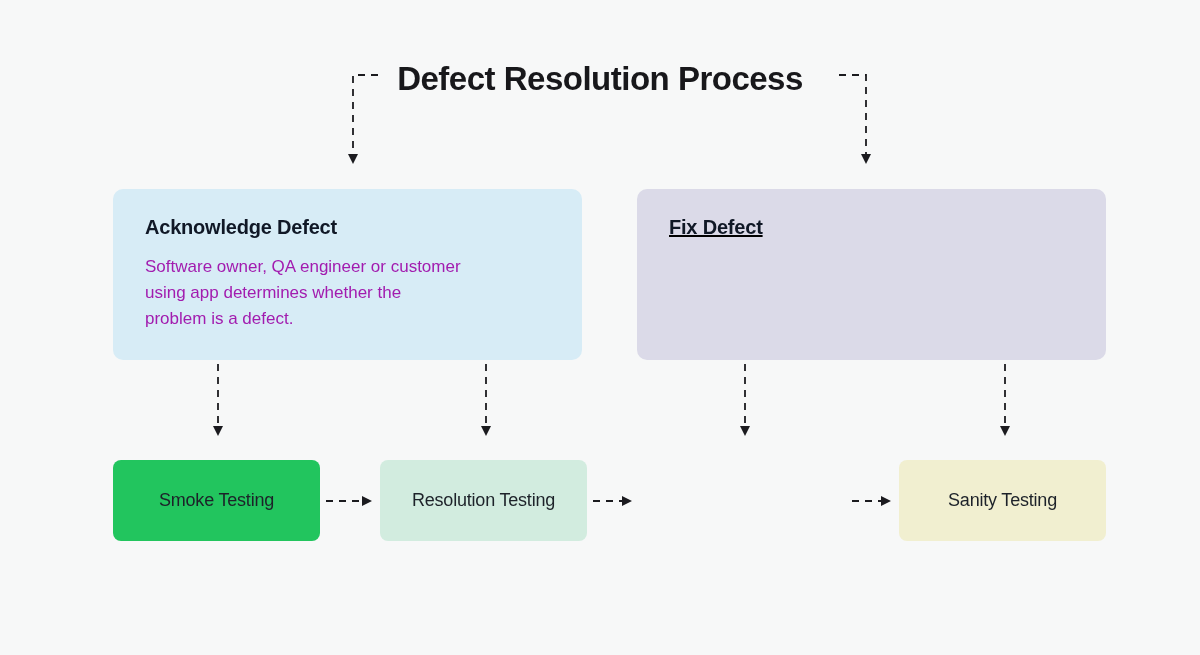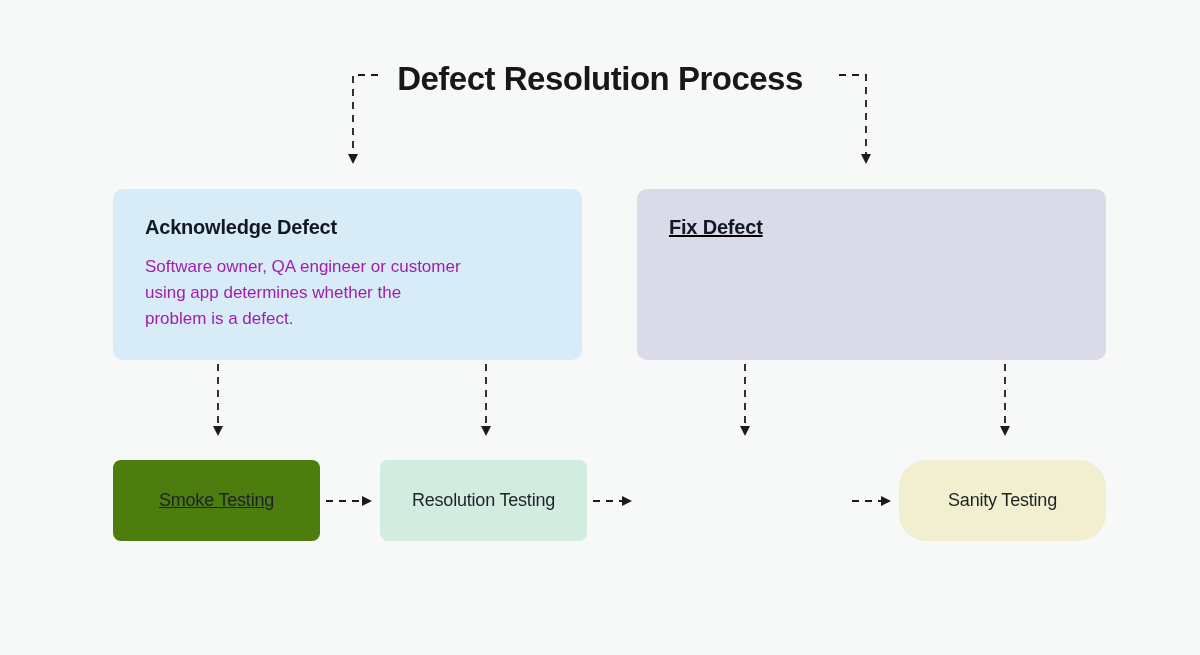--- a/index.html
+++ b/index.html
@@ -80,23 +80,23 @@
     <h2 class="stage-title">Acknowledge Defect</h2>
     <p class="stage-body">Software owner, QA engineer or customer
 using app determines whether the
 problem is a defect.</p>
   </div>
 
   <div class="stage-card fix" style="background: rgb(219, 218, 232); text-decoration: underline;">
     <h2 class="stage-title">Fix Defect</h2>
   </div>
 
-  <div class="test-box t0" style="background: #4d7c0f; text-decoration: underline;">
+  <div class="test-box t0" style="background: #22c55e;">
     <span>Smoke Testing</span>
   </div>
   <div class="test-box t1" style="background: rgb(210, 236, 223);">
     <span>Resolution Testing</span>
   </div>
-  <div class="test-box t3" style="background: rgb(241, 239, 208); border-radius: 27px;">
+  <div class="test-box t3" style="background: rgb(241, 239, 208);">
     <span>Sanity Testing</span>
   </div>
 
 </div>
 
 </body></html>

